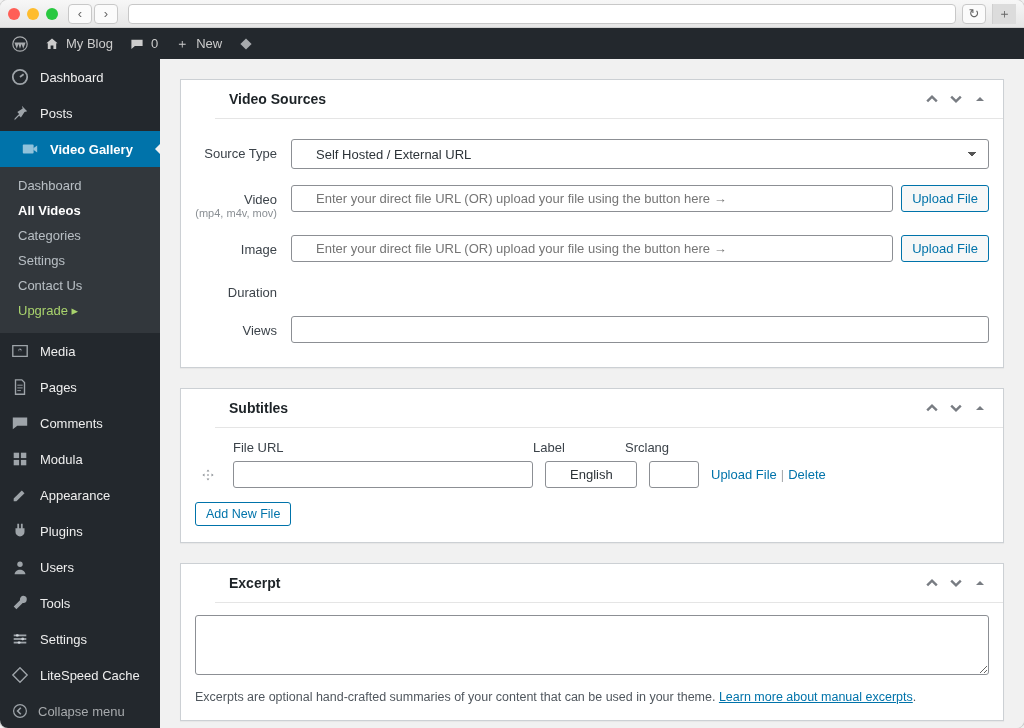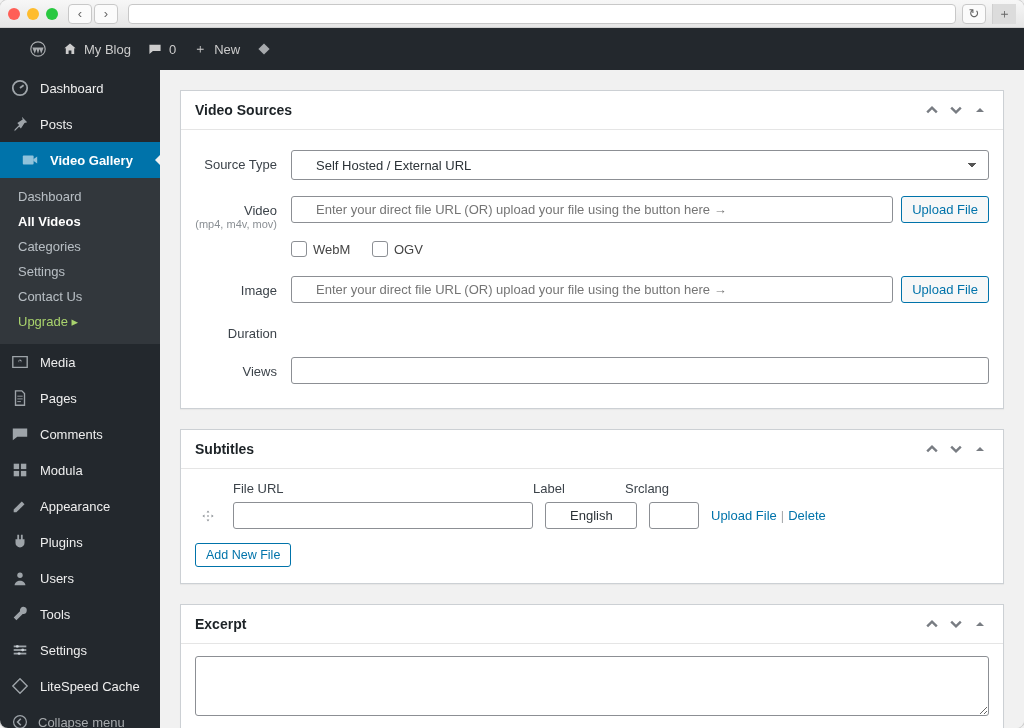--- a/index.html
+++ b/index.html
@@ -17,40 +17,40 @@
 .traffic { display:flex; gap:7px; margin-right:10px; }
 .tl { width:12px; height:12px; border-radius:50%; }
 .tl.red{background:#ff5f57;} .tl.yellow{background:#febc2e;} .tl.green{background:#28c840;}
 .navbtns { display:flex; gap:2px; margin-right:10px; }
 .navbtn { width:24px; height:20px; border:1px solid #c8c8c8; border-radius:4px;
   background:#fbfbfb; display:flex; align-items:center; justify-content:center; color:#666;}
 .addressbar { flex:1; height:20px; background:#fff; border:1px solid #c8c8c8; border-radius:4px; margin-right:6px;}
 .reload { width:24px; height:20px; border:1px solid #c8c8c8; border-radius:4px; background:#fbfbfb; display:flex;align-items:center;justify-content:center;color:#666;}
 .newtab { width:24px; height:20px; background:#dcdcdc; border-left:1px solid #cfcfcf; display:flex;align-items:center;justify-content:center;color:#666; margin-left:6px;}
 
-.wp-adminbar { height: 42px; background: #23282d; color:#b4b9be; display:flex; align-items:center; padding:0 22px; font-size:13px; }
+.wp-adminbar { height: 31px; background: #23282d; color:#b4b9be; display:flex; align-items:center; padding:0 4px; font-size:13px; }
 .wp-adminbar .ab-item { display:flex; align-items:center; gap:6px; padding:0 8px; height:32px; color:#ccc; }
 .wp-icon { width:16px; display:inline-flex; justify-content:center; }
 
 .body { flex:1; display:flex; min-height:0; }
 
 .sidebar { width:160px; background:#23282d; color:#eee; font-size:13px; display:flex; flex-direction:column; overflow:hidden;}
 .menu-item { display:flex; align-items:center; gap:10px; padding:8px 10px; color:#eee; cursor:pointer; }
 .menu-item.current { background:#0073aa; color:#fff; font-weight:600; position:relative;padding-left:20px; }
 .menu-item.current::after{content:""; position:absolute; right:-1px; top:50%; margin-top:-6px; border:6px solid transparent; border-right-color:#f1f1f1;}
 .submenu { background:#32373c; padding:6px 0 10px 0; }
 .submenu a { display:block; padding:5px 12px 5px 18px; color:rgba(240,246,252,.7); font-size:13px; cursor:pointer;}
 .submenu a.current { color:#fff; font-weight:600; }
 .submenu a.upgrade { color:#a9d36d; }
 .menu-sep { height: 8px; }
 .dashicon { width:20px; height:20px; display:inline-flex; align-items:center; justify-content:center; color:rgba(240,246,252,.6); }
 
 .content { flex:1; background:#f1f1f1; overflow:auto; padding:0 20px 20px 20px; }
 .postbox { background:#fff; border:1px solid #ccd0d4; box-shadow:0 1px 1px rgba(0,0,0,.04); margin-top:20px; }
-.postbox .hndle { padding:10px 14px; font-weight:600; font-size:14px; color:#1d2327; border-bottom:1px solid #e5e5e5; display:flex; align-items:center; justify-content:space-between;}
+.postbox .hndle { padding:10px 14px; font-weight:600; font-size:14px; color:#1d2327; border-bottom:1px solid #e5e5e5; display:flex; align-items:center; justify-content:space-between;margin-left:34px;}
 .handle-actions { display:flex; gap:6px; }
 .handle-actions .hicon { width:18px; height:18px; color:#787c82; display:flex; align-items:center; justify-content:center; cursor:pointer;}
 .inside { padding:12px 14px 16px 14px; }
 
 .form-row { display:flex; align-items:flex-start; padding:8px 0; }
 .form-row .lbl { width:96px; text-align:right; padding-right:14px; color:#3c434a; font-size:13px; padding-top:7px;}
 .form-row .lbl .sub { display:block; color:#8a8f94; font-size:11px; }
 .form-row .fld { flex:1; display:flex; gap:8px; align-items:center; flex-wrap:wrap;}
 select, input[type=text], textarea {
   border:1px solid #8c8f94; border-radius:3px; padding:5px 24px; font-size:13px; color:#2c3338; background:#fff;
@@ -315,30 +315,20 @@
             </div>
           </div>
           <div class="form-row">
             <div class="lbl">
               <span>Video</span>
               <span class="sub">(mp4, m4v, mov)</span>
             </div>
             <div class="fld">
               <input type="text" class="wide" placeholder="Enter your direct file URL (OR) upload your file using the button here →" style="">
               <button class="btn-outline">Upload File</button>
-              <div style="width:100%; margin-top:10px;">
-                <label class="chk">
-                    <input type="checkbox" style="">
-                    <span>WebM</span>
-                  </label>
-                <label class="chk">
-                    <input type="checkbox" style="">
-                    <span>OGV</span>
-                  </label>
-              </div>
             </div>
           </div>
           <div class="form-row">
             <div class="lbl">Image</div>
             <div class="fld">
               <input type="text" class="wide" placeholder="Enter your direct file URL (OR) upload your file using the button here →" style="">
               <button class="btn-outline">Upload File</button>
             </div>
           </div>
           <div class="form-row">

